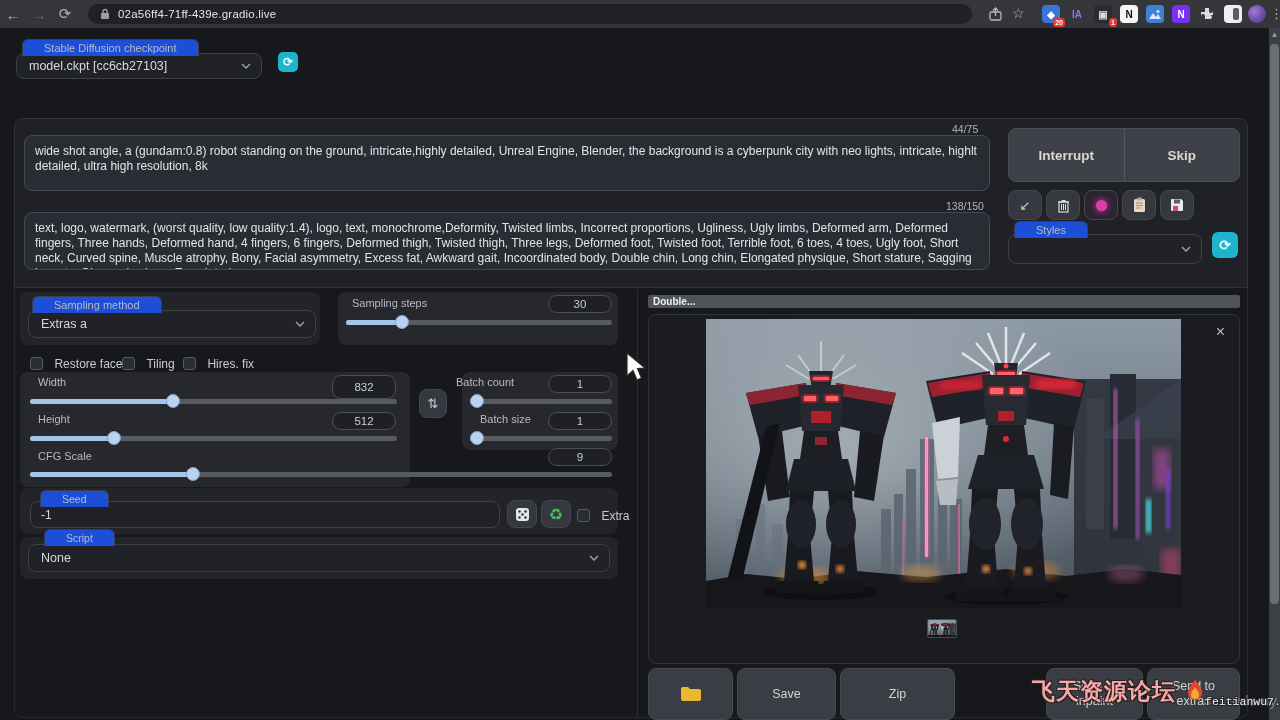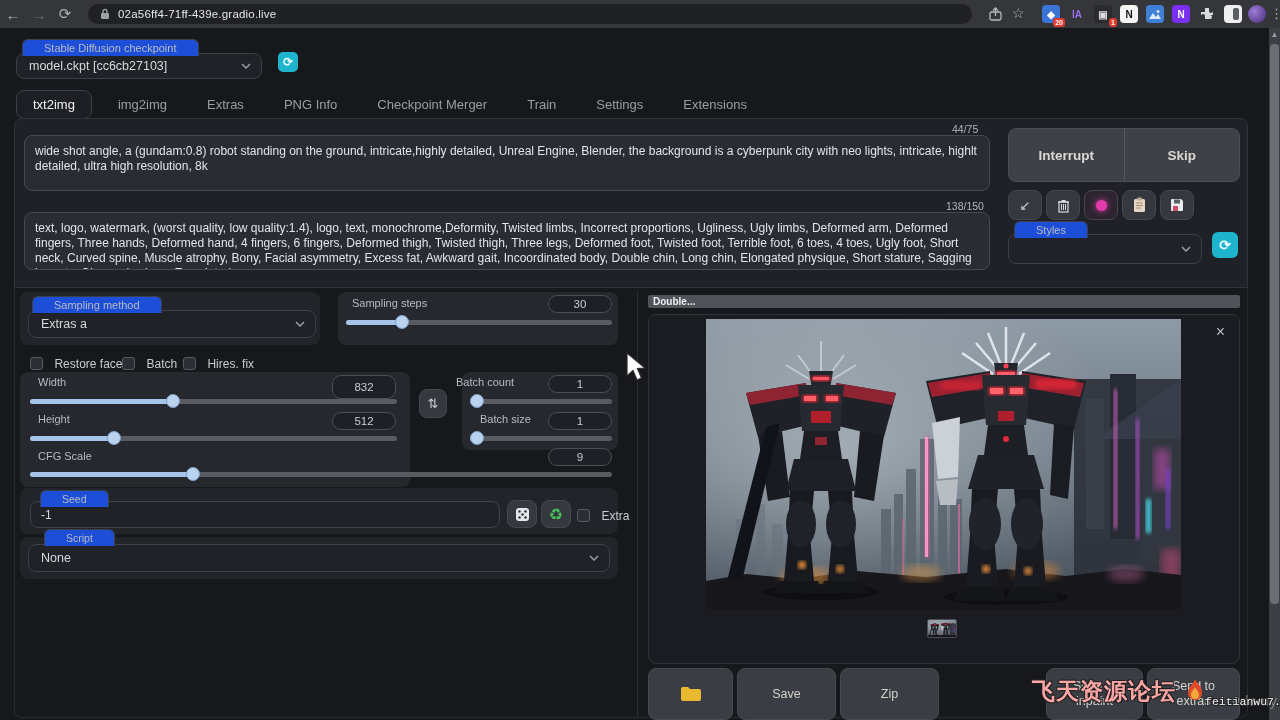--- a/index.html
+++ b/index.html
@@ -287,30 +287,20 @@
   <div class="dd" style="left:16px;top:53px;width:246px;height:26px">
     <span>model.ckpt [cc6cb27103]</span>
     <svg class="chev" width="10" height="6" viewBox="0 0 10 6">
       <polyline points="1,1 5,5 9,1" fill="none" stroke="#9a9da4" stroke-width="1.5"></polyline>
       </svg>
   </div>
   <div class="cyanbtn" style="left:278px;top:52px;width:20px;height:20px;font-size:12px">
     <span>⟳</span>
     </div>
 
-  <div class="tabs">
-    <span class="tab active">txt2img</span>
-    <span class="tab">img2img</span>
-    <span class="tab">Extras</span>
-    <span class="tab">PNG Info</span>
-    <span class="tab">Checkpoint Merger</span>
-    <span class="tab">Train</span>
-    <span class="tab">Settings</span>
-    <span class="tab">Extensions</span>
-  </div>
 
   <div class="band"></div>
   <div class="content-frame"></div>
   <div class="divider-v"></div>
 
   <span class="counter" style="left:952px;top:123px">44/75</span>
   <textarea class="ta" style="left: 24px; top: 135px; width: 966px; height: 56px;" spellcheck="false">wide shot angle, a (gundam:0.8) robot standing on the ground, intricate,highly detailed, Unreal Engine, Blender, the background is a cyberpunk city with neo lights, intricate, highlt detailed, ultra high resolution, 8k</textarea>
 
   <span class="counter" style="left:946px;top:200px">138/150</span>
   <textarea class="ta" style="left: 24px; top: 212px; width: 966px; height: 58px;" spellcheck="false">text, logo, watermark, (worst quality, low quality:1.4), logo, text, monochrome,Deformity, Twisted limbs, Incorrect proportions, Ugliness, Ugly limbs, Deformed arm, Deformed fingers, Three hands, Deformed hand, 4 fingers, 6 fingers, Deformed thigh, Twisted thigh, Three legs, Deformed foot, Twisted foot, Terrible foot, 6 toes, 4 toes, Ugly foot, Short neck, Curved spine, Muscle atrophy, Bony, Facial asymmetry, Excess fat, Awkward gait, Incoordinated body, Double chin, Long chin, Elongated physique, Short stature, Sagging breasts, Obese physique, Emaciated,</textarea>
@@ -380,21 +370,21 @@
     <div class="track"></div>
       <div class="fill" style="width:21%"></div>
       <div class="knob" style="left:calc(21% - 7px)"></div>
   </div>
 
   <span class="abs" style="left:30px;top:354px">
     <span class="cb"></span>
     <span class="cbl">Restore faces</span></span>
   <span class="abs" style="left:122px;top:354px">
     <span class="cb"></span>
-    <span class="cbl">Batch</span></span>
+    <span class="cbl">Tiling</span></span>
   <span class="abs" style="left:183px;top:354px">
     <span class="cb"></span>
     <span class="cbl">Hires. fix</span></span>
 
   <div class="panel" style="left:20px;top:372px;width:390px;height:115px;background:#26282e"></div>
   <div class="panel" style="left:462px;top:372px;width:156px;height:78px;background:#26282e"></div>
 
   <span class="flatlabel" style="left:38px;top:376px">Width</span>
   <input class="valbox" style="left: 332px; top: 375px; width: 64px; height: 24px;" readonly="" value="832">
   <div class="slider" style="left:30px;top:394px;width:367px">
@@ -481,21 +471,21 @@
       <use href="#scene" xlink:href="#scene"></use>
       </svg>
   </div>
 
   <div class="gbtn" style="left:648px;width:85px">
     <svg width="22" height="16" viewBox="0 0 22 16">
       <path d="M1 3 a2 2 0 0 1 2-2 h5 l2 2 h9 a2 2 0 0 1 2 2 v8 a2 2 0 0 1 -2 2 h-16 a2 2 0 0 1 -2-2 Z" fill="#e8b931"></path>
       </svg>
     </div>
   <div class="gbtn" style="left:737px;width:99px">Save</div>
-  <div class="gbtn" style="left:840px;width:99px">Zip</div>
+  <div class="gbtn" style="left:840px;width:115px">Zip</div>
   <div class="gbtn" style="left:1046px;width:97px">Send to inpaint</div>
   <div class="gbtn" style="left:1147px;width:93px">Send to extras</div>
 
   <span class="wm-cn">飞天资源论坛</span>
   <svg class="abs" style="left:1182px;top:678px;z-index:21" width="26" height="28" viewBox="0 0 26 28">
     <path d="M13 1 C15 6 20 8 20 15 a7 7 0 0 1 -14 0 C6 9 11 7 13 1 Z" fill="#e04a2a"></path>
     <path d="M13 9 C14 12 17 13 17 17 a4 4 0 0 1 -8 0 C9 13 12 12 13 9 Z" fill="#f2a93b"></path>
     </svg>
   <span class="wm-en">feitianwu7.com</span>
   <span class="wm-brand">udemy</span>

